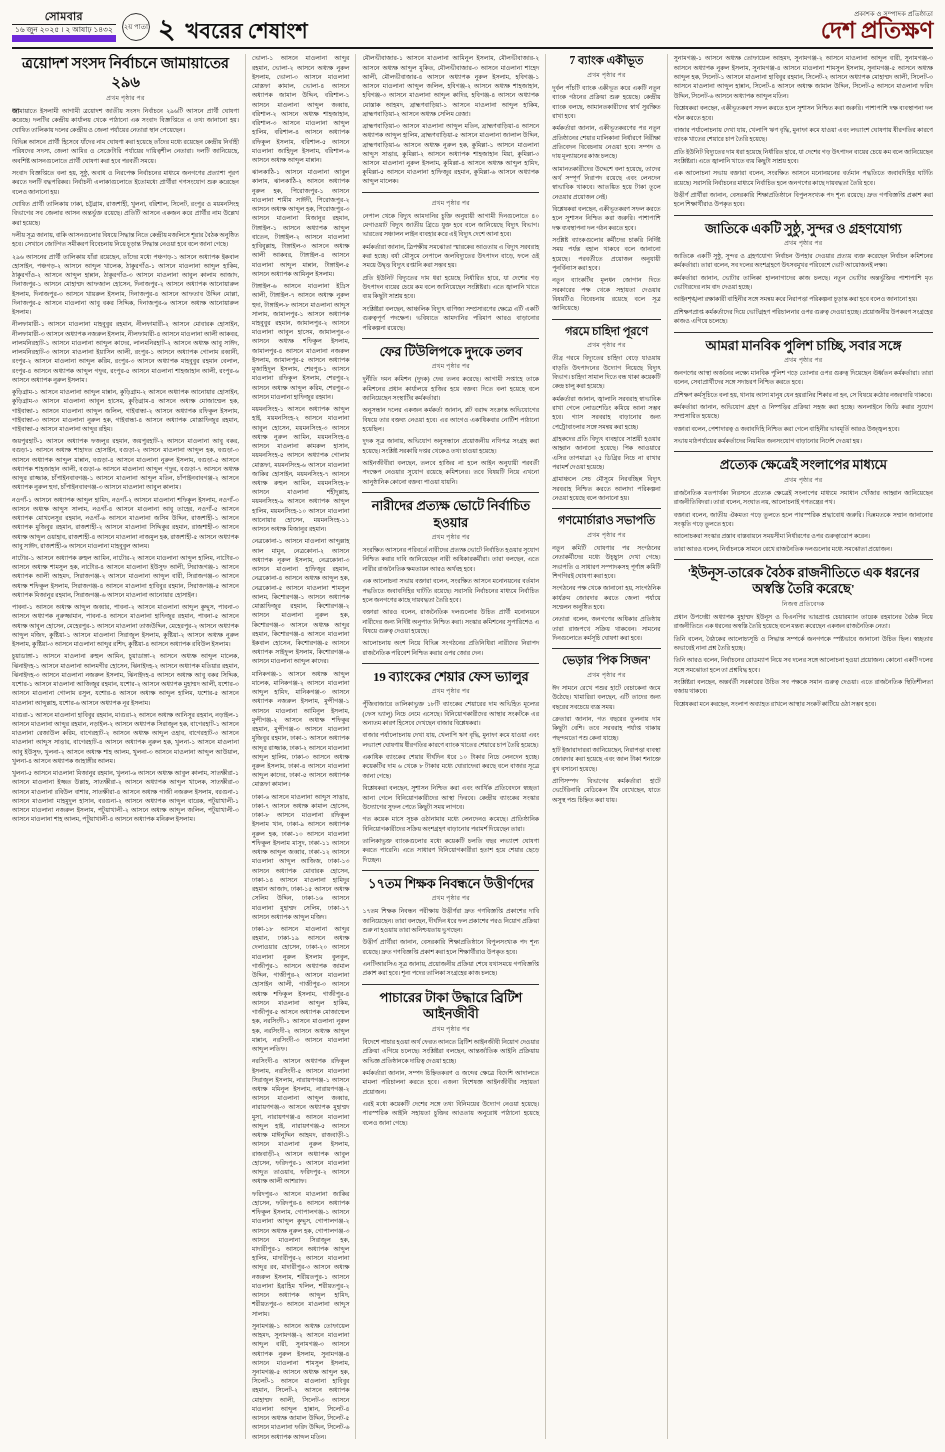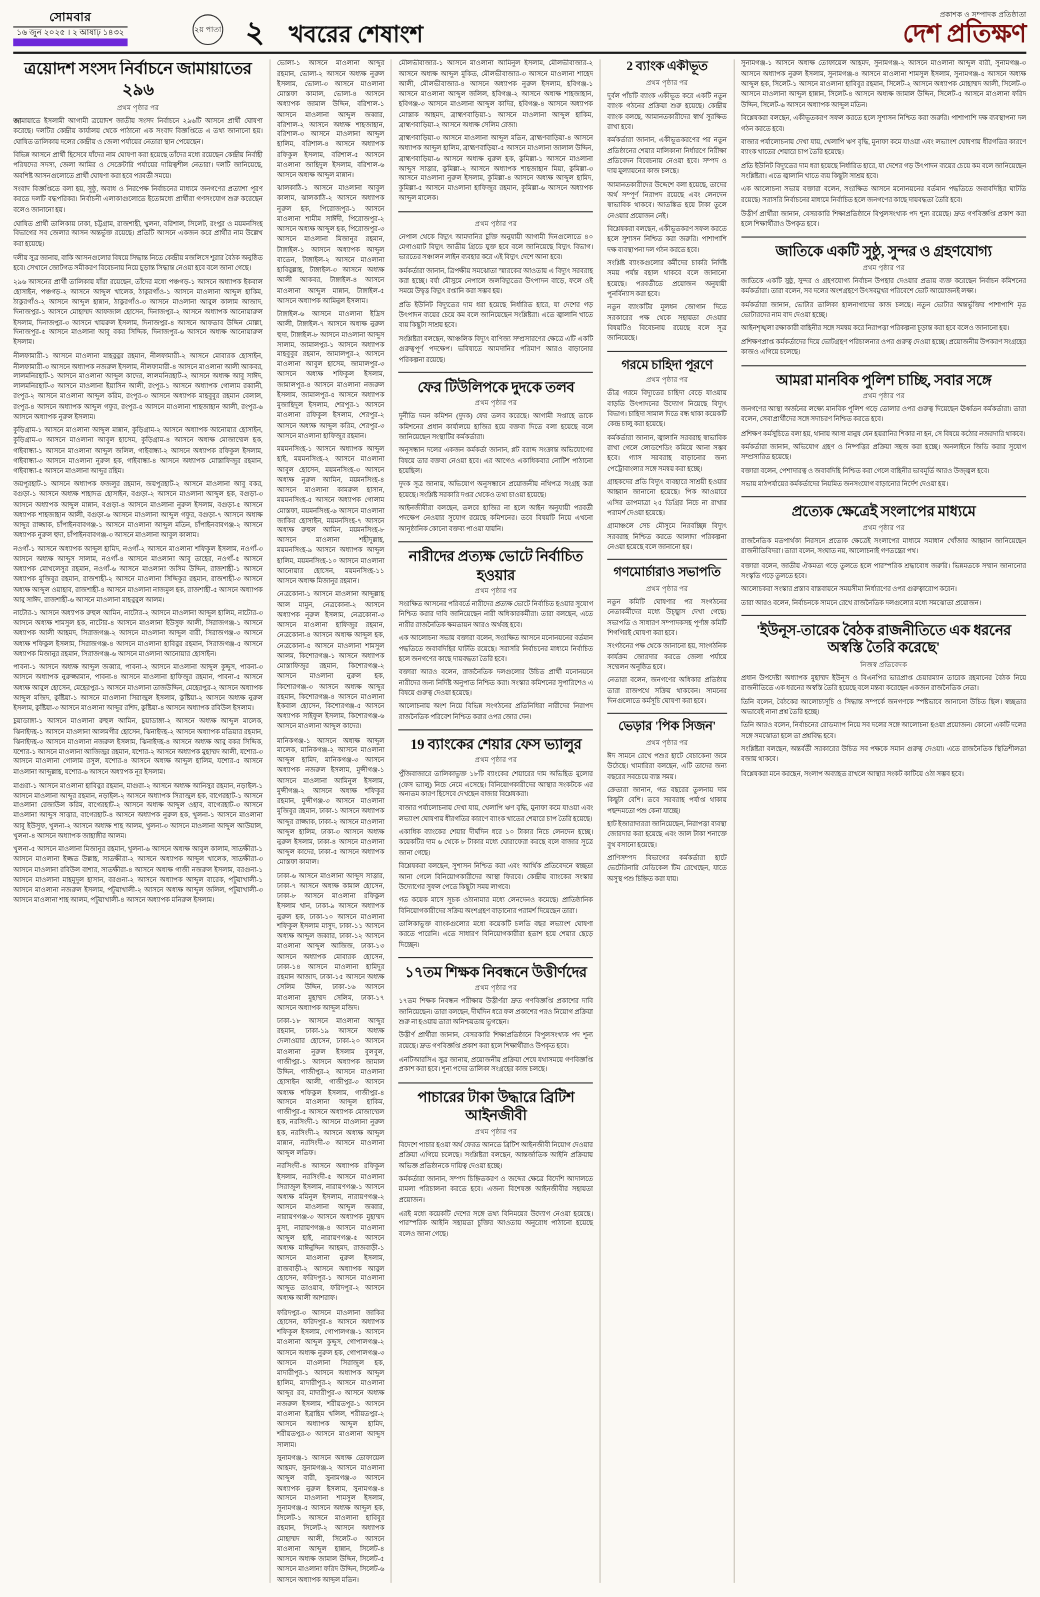--- a/index.html
+++ b/index.html
@@ -16,39 +16,39 @@
     padding:10px 12px 8px 12px;
     position:relative;
   }
   
   .masthead{
     display:flex;align-items:flex-end;justify-content:space-between;
     border-bottom:2px solid #1a1a1a;
     padding-bottom:4px;
     margin-bottom:5px;
   }
-  .mast-left{display:flex;align-items:flex-end;gap:18px;}
+  .mast-left{display:flex;align-items:flex-end;gap:6px;}
   .dateblock{
     text-align:center;line-height:1.15;
     font-size:8.5px;
     padding-bottom:1px;
   }
   .dateblock .day{
     font-size:11px;font-weight:bold;letter-spacing:.5px;
   }
   .dateblock .dl{
     border-top:1px solid #222;border-bottom:7px solid #6d28d9;
     padding:1px 3px;margin-top:1px;font-size:7.5px;white-space:nowrap;
   }
   .seal{
     width:26px;height:26px;border-radius:50%;
     border:1.2px solid #333;
     display:flex;align-items:center;justify-content:center;
     font-size:7px;line-height:1;text-align:center;
-    margin-bottom:2px;color:#333;margin-left:41px;
+    margin-bottom:2px;color:#333;
   }
   .pageno{
     font-size:27px;font-weight:bold;margin:0 4px 0 2px;line-height:1;
   }
   .sectitle{
     font-size:21px;font-weight:bold;line-height:1;padding-bottom:1px;
   }
   .mast-right{text-align:right;line-height:1.1;}
   .mast-right .tiny{font-size:6.5px;letter-spacing:.2px;color:#222;}
   .logo{
@@ -206,21 +206,21 @@
 
       <div class="rule"></div>
       <h2 class="head">পাচারের টাকা উদ্ধারে ব্রিটিশ আইনজীবী</h2>
       <div class="byline">প্রথম পৃষ্ঠার পর</div>
       <p class="body">বিদেশে পাচার হওয়া অর্থ ফেরত আনতে ব্রিটিশ আইনজীবী নিয়োগ দেওয়ার প্রক্রিয়া এগিয়ে চলেছে। সংশ্লিষ্টরা বলছেন, আন্তর্জাতিক আইনি প্রক্রিয়ায় অভিজ্ঞ প্রতিষ্ঠানকে দায়িত্ব দেওয়া হচ্ছে।</p>
       <p class="body">কর্মকর্তারা জানান, সম্পদ চিহ্নিতকরণ ও জব্দের ক্ষেত্রে বিদেশি আদালতে মামলা পরিচালনা করতে হবে। এজন্য বিশেষজ্ঞ আইনজীবীর সহায়তা প্রয়োজন।</p>
       <p class="body">এরই মধ্যে কয়েকটি দেশের সঙ্গে তথ্য বিনিময়ের উদ্যোগ নেওয়া হয়েছে। পারস্পরিক আইনি সহায়তা চুক্তির আওতায় অনুরোধ পাঠানো হয়েছে বলেও জানা গেছে।</p>
     </div>
 
     <div class="col c4">
-      <h2 class="head sm">2 ব্যাংক একীভূত</h2>
+      <h2 class="head sm">7 ব্যাংক একীভূত</h2>
       <div class="byline">প্রথম পৃষ্ঠার পর</div>
       <p class="body">দুর্বল পাঁচটি ব্যাংক একীভূত করে একটি নতুন ব্যাংক গঠনের প্রক্রিয়া শুরু হয়েছে। কেন্দ্রীয় ব্যাংক বলছে, আমানতকারীদের স্বার্থ সুরক্ষিত রাখা হবে।</p>
       <p class="body">কর্মকর্তারা জানান, একীভূতকরণের পর নতুন প্রতিষ্ঠানের শেয়ার মালিকানা নির্ধারণে নিরীক্ষা প্রতিবেদন বিবেচনায় নেওয়া হবে। সম্পদ ও দায় মূল্যায়নের কাজ চলছে।</p>
       <p class="body">আমানতকারীদের উদ্দেশে বলা হয়েছে, তাদের অর্থ সম্পূর্ণ নিরাপদ রয়েছে এবং লেনদেন স্বাভাবিক থাকবে। আতঙ্কিত হয়ে টাকা তুলে নেওয়ার প্রয়োজন নেই।</p>
       <p class="body">বিশ্লেষকরা বলছেন, একীভূতকরণ সফল করতে হলে সুশাসন নিশ্চিত করা জরুরি। পাশাপাশি দক্ষ ব্যবস্থাপনা দল গঠন করতে হবে।</p>
       <p class="body">সংশ্লিষ্ট ব্যাংকগুলোর কর্মীদের চাকরি নির্দিষ্ট সময় পর্যন্ত বহাল থাকবে বলে জানানো হয়েছে। পরবর্তীতে প্রয়োজন অনুযায়ী পুনর্বিন্যাস করা হবে।</p>
       <p class="body">নতুন ব্যাংকটির মূলধন জোগান দিতে সরকারের পক্ষ থেকে সহায়তা দেওয়ার বিষয়টিও বিবেচনায় রয়েছে বলে সূত্র জানিয়েছে।</p>
 
       <div class="rule"></div>
       <h2 class="head sm">গরমে চাহিদা পূরণে</h2>

